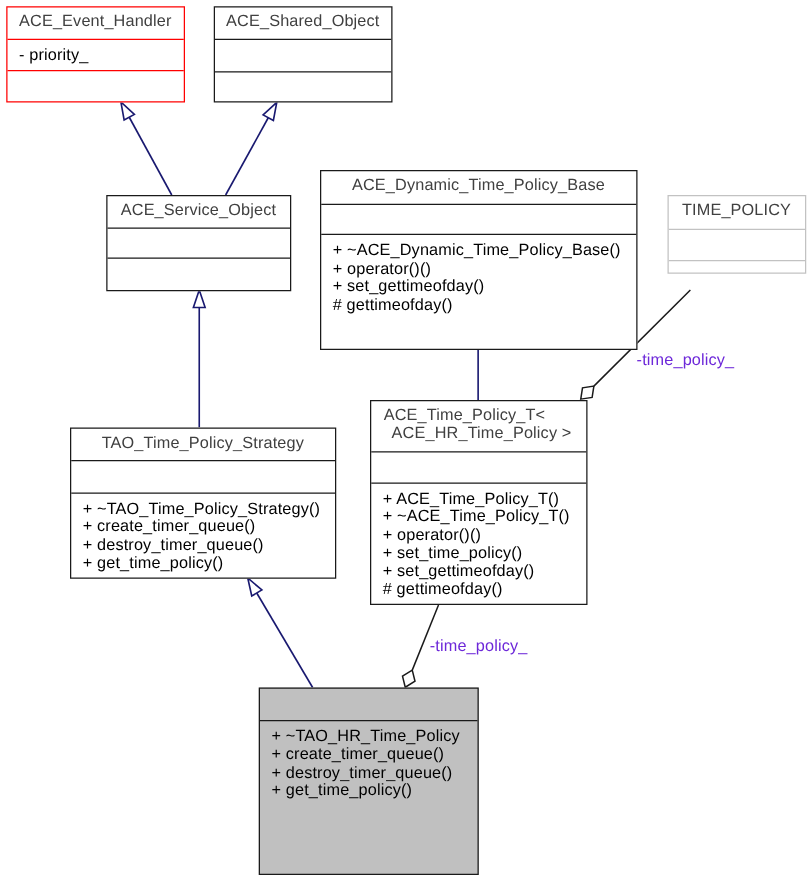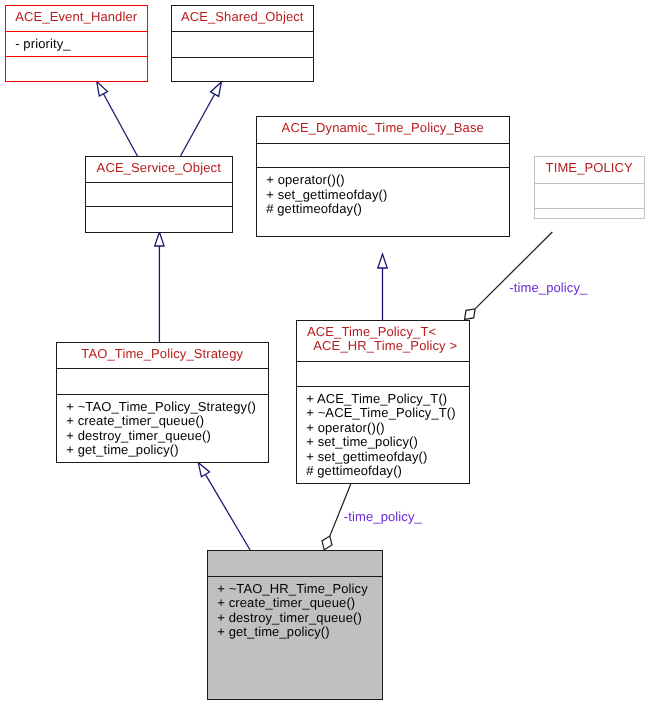--- a/index.html
+++ b/index.html
@@ -13,21 +13,21 @@
 
   .node{position:absolute;box-sizing:border-box;background:#ffffff;border:1px solid #1a1a1a;}
   .node.red{border-color:#ff0000;}
   .node.tmpl{border-color:#c2c2c2;}
   .node.current{background:#c0c0c0;}
   .sec{box-sizing:border-box;position:relative;}
   .sec + .sec{border-top:1px solid #1a1a1a;}
   .node.red .sec + .sec{border-top-color:#ff0000;}
   .node.tmpl .sec + .sec{border-top-color:#c2c2c2;}
 
-  .ttl{font-size:13px;letter-spacing:0.12px;line-height:14.2px;text-align:center;color:#b91c1c;white-space:pre;transform:translateZ(0);}
+  .ttl{font-size:13px;letter-spacing:0.12px;line-height:14.2px;text-align:center;color:#404040;white-space:pre;transform:translateZ(0);}
   .ttl.shift1{position:relative;left:-11.2px;transform:translateZ(0);}
   .ttl.shift2{position:relative;left:2.5px;transform:translateZ(0);}
   .sec.ttlsec{padding-top:4px;}
   .ln{font-size:13px;letter-spacing:0.12px;line-height:14.45px;color:#000;white-space:pre;padding-left:9.2px;transform:translateZ(0);}
   .sec.ops{padding-top:5.3px;}
   .sec.attrsec{padding-top:5.0px;}
   .sec.ttlsec2{padding-top:4px;}
 
   .edge-label{position:absolute;font-size:13px;letter-spacing:0.12px;line-height:13px;color:#6d28d9;white-space:pre;transform:translateZ(0);}
 </style>
@@ -80,26 +80,27 @@
   </div>
 
   <div class="node" style="left:85px;top:156.1px;width:147.5px;height:76.8px;">
     <div class="sec ttlsec" style="height:24.6px;">
       <div class="ttl">ACE_Service_Object</div>
     </div>
     <div class="sec" style="height:24.8px;"></div>
     <div class="sec" style="height:27.2px;"></div>
   </div>
 
-  <div class="node" style="left:256px;top:116px;width:253.5px;height:121px;">
+  <div class="node" style="left:256px;top:136px;width:253.5px;height:144px;">
     <div class="sec ttlsec" style="height:25.6px;">
       <div class="ttl">ACE_Dynamic_Time_Policy_Base</div>
     </div>
     <div class="sec" style="height:24.4px;"></div>
     <div class="sec ops" style="height:70.3px;">
+      <div class="ln">+ ~ACE_Dynamic_Time_Policy_Base()</div>
       <div class="ln">+ operator()()</div>
       <div class="ln">+ set_gettimeofday()</div>
       <div class="ln"># gettimeofday()</div>
     </div>
   </div>
 
   <div class="node tmpl" style="left:534px;top:156.3px;width:110.5px;height:63px;">
     <div class="sec ttlsec" style="height:25.5px;">
       <div class="ttl">TIME_POLICY</div>
     </div>

